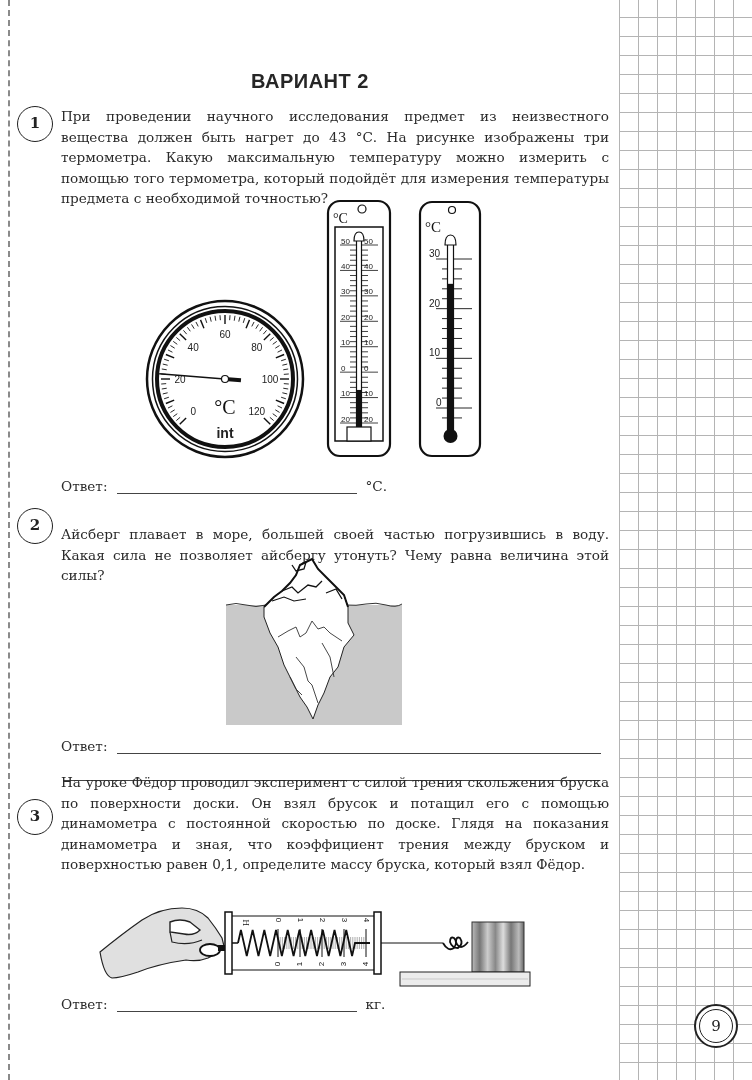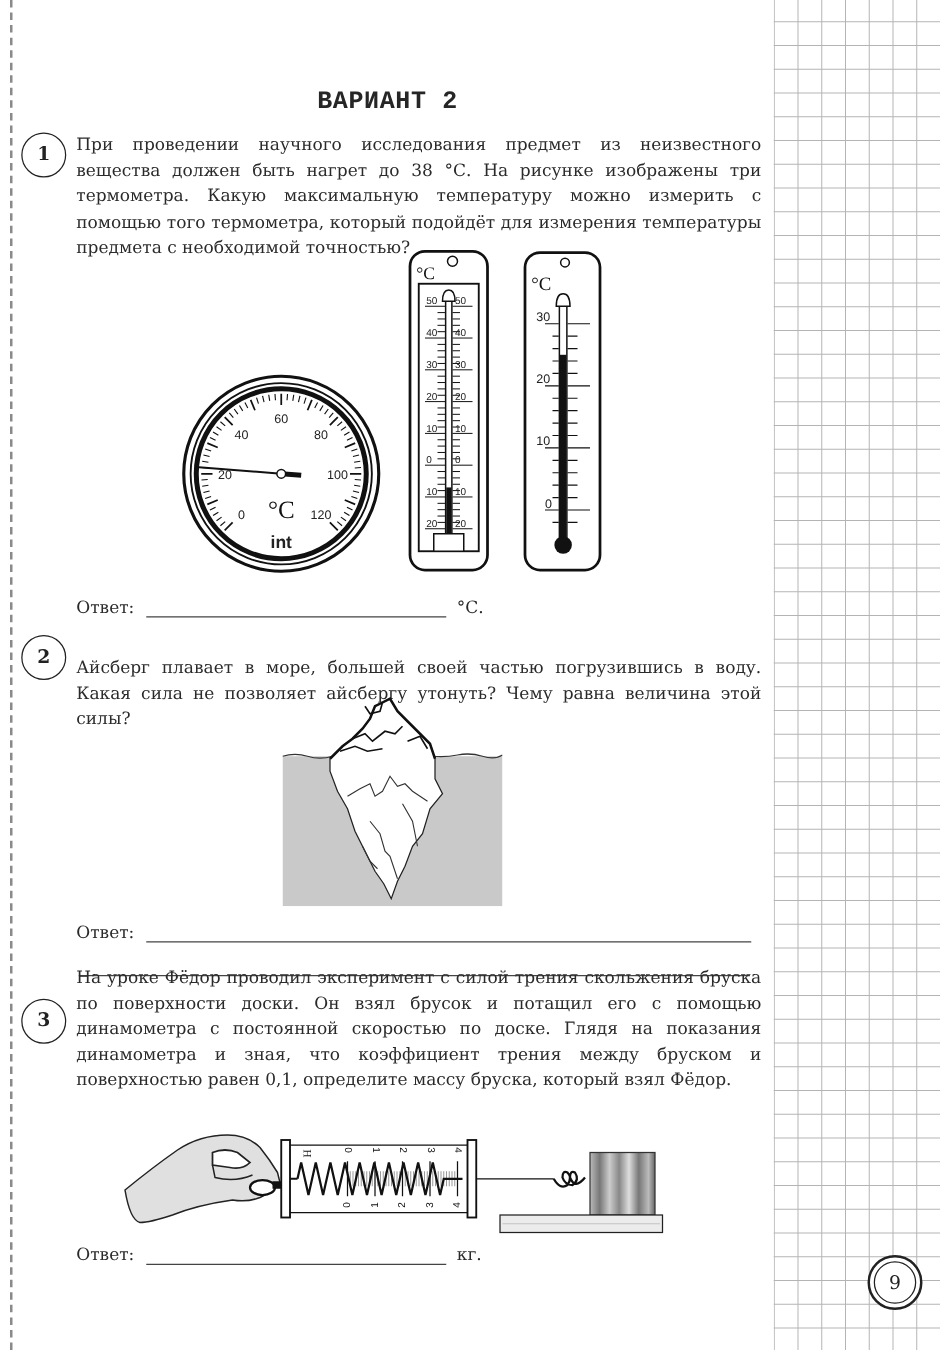--- a/index.html
+++ b/index.html
@@ -15,21 +15,21 @@
   .grid {
     position: absolute; left: 619px; top: 0; width: 133px; height: 1080px;
     background-image:
       linear-gradient(to right, #b4b4b4 1px, transparent 1px),
       linear-gradient(to bottom, #b4b4b4 1px, transparent 1px);
     background-size: 19px 19px;
     background-position: 0 17px;
   }
   .title {
     position: absolute; left: 0; width: 620px; top: 70px; text-align: center;
-    font-family: Liberation Mono, monospace;
+    font-family: Liberation Sans, sans-serif;
     font-weight: bold; font-size: 20px; letter-spacing: 0.5px; color: #262626;
   }
   .qnum {
     position: absolute; left: 17px; width: 36px; height: 36px;
     border: 1.6px solid #222; border-radius: 50%;
     box-sizing: border-box; text-align: center; line-height: 33px;
     font-size: 15px; font-weight: bold; background: #fff;
   }
   .qtext {
     position: absolute; left: 61px; width: 548px;
@@ -59,21 +59,21 @@
 </style>
 </head>
 <body>
 
 <div class="cut-line"></div>
 <div class="grid"></div>
 
 <div class="title">ВАРИАНТ 2</div>
 
 <div class="qnum" style="top:106px">1</div>
-<div class="qtext" style="top:106px">При проведении научного исследования предмет из неизвестного вещества должен быть нагрет до 38 °С. На рисунке изображены три термометра. Какую максимальную температуру можно измерить с помощью того термометра, который подойдёт для измерения температуры предмета с необходимой точностью?</div>
+<div class="qtext" style="top:106px">При проведении научного исследования предмет из неизвестного вещества должен быть нагрет до 43 °С. На рисунке изображены три термометра. Какую максимальную температуру можно измерить с помощью того термометра, который подойдёт для измерения температуры предмета с необходимой точностью?</div>
 
 <svg class="fig" style="left:144px;top:298px" width="162" height="162" viewBox="0 0 162 162">
   <circle cx="81" cy="81" r="78" fill="#fff" stroke="#111" stroke-width="2.5"></circle>
   <circle cx="81" cy="81" r="72.5" fill="none" stroke="#111" stroke-width="1.5"></circle>
   <circle cx="81" cy="81" r="68" fill="none" stroke="#111" stroke-width="4"></circle>
   <g id="dial-ticks">
       <line x1="35.74516600406095" y1="126.25483399593904" x2="42.10912703473988" y2="119.89087296526012" stroke="#111" stroke-width="1.4"></line>
       <line x1="32.33401820159801" y1="122.56467509313174" x2="36.13604802959817" y2="119.31743485148083" stroke="#111" stroke-width="0.9"></line>
       <line x1="29.222912360003356" y1="118.61825614671827" x2="33.26799733187809" y2="115.67932988525591" stroke="#111" stroke-width="0.9"></line>
       <line x1="26.431029481338093" y1="114.43990814182072" x2="30.694230303108554" y2="111.82741531824098" stroke="#111" stroke-width="0.9"></line>

